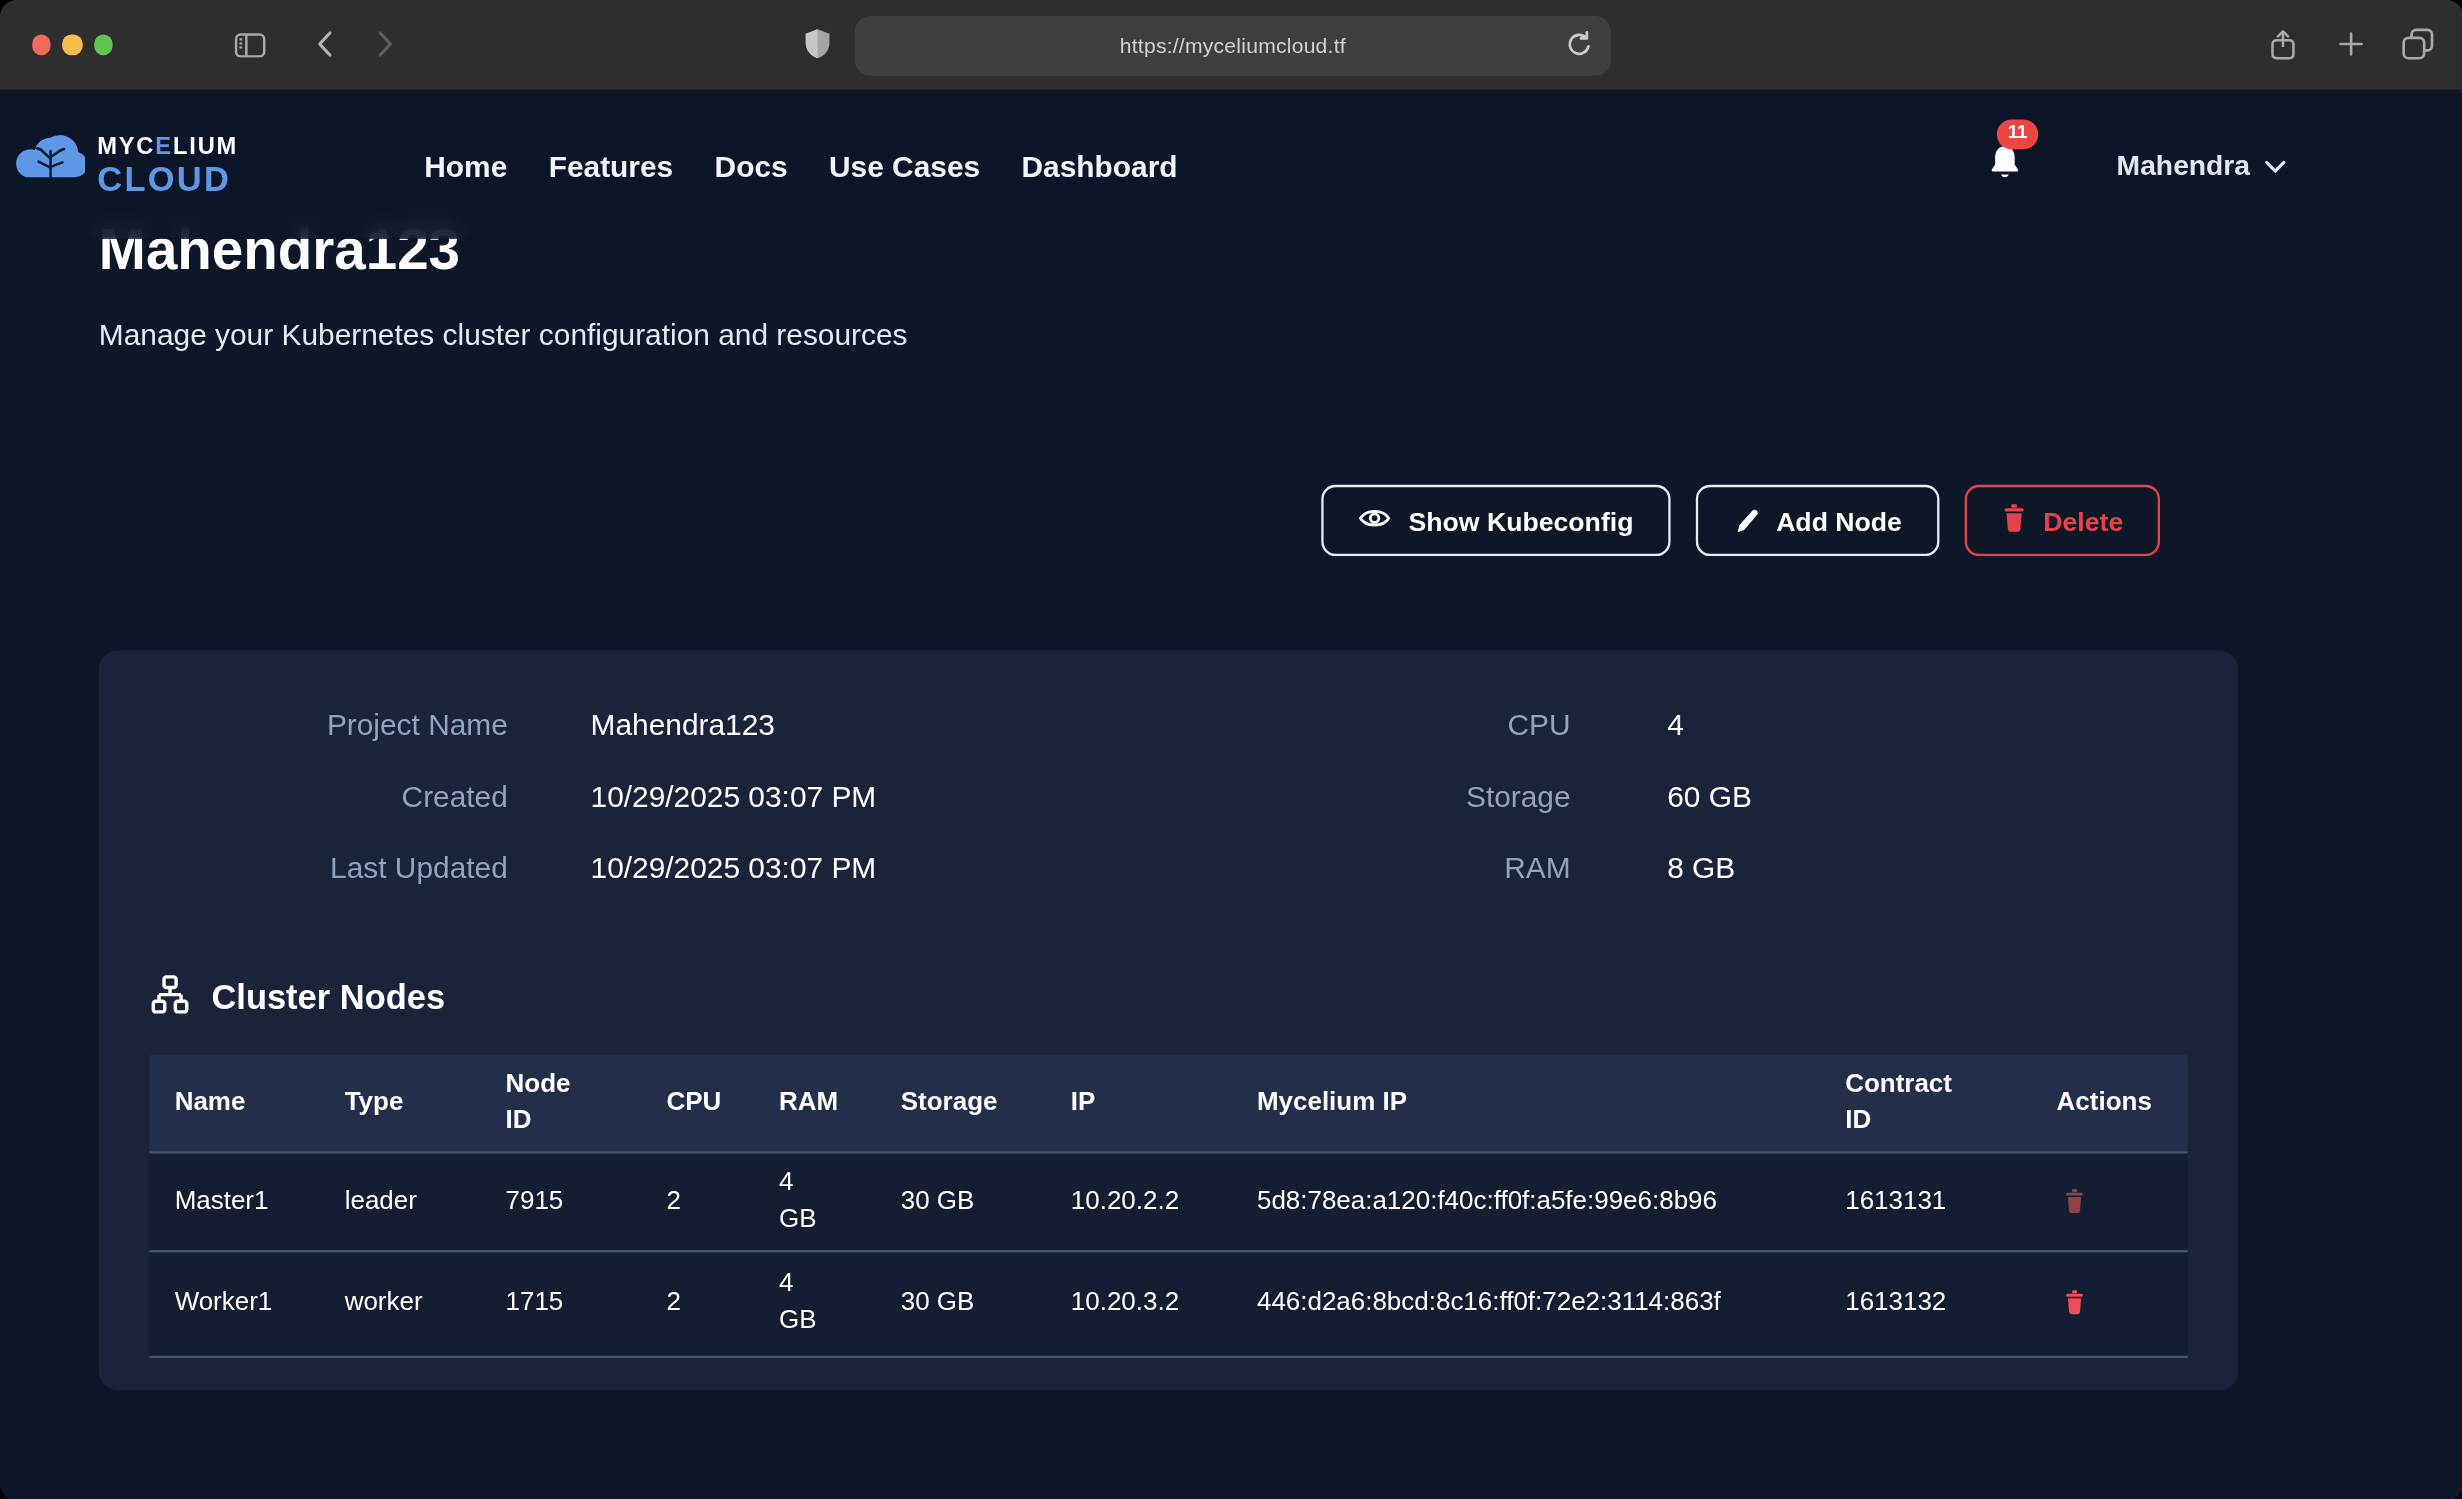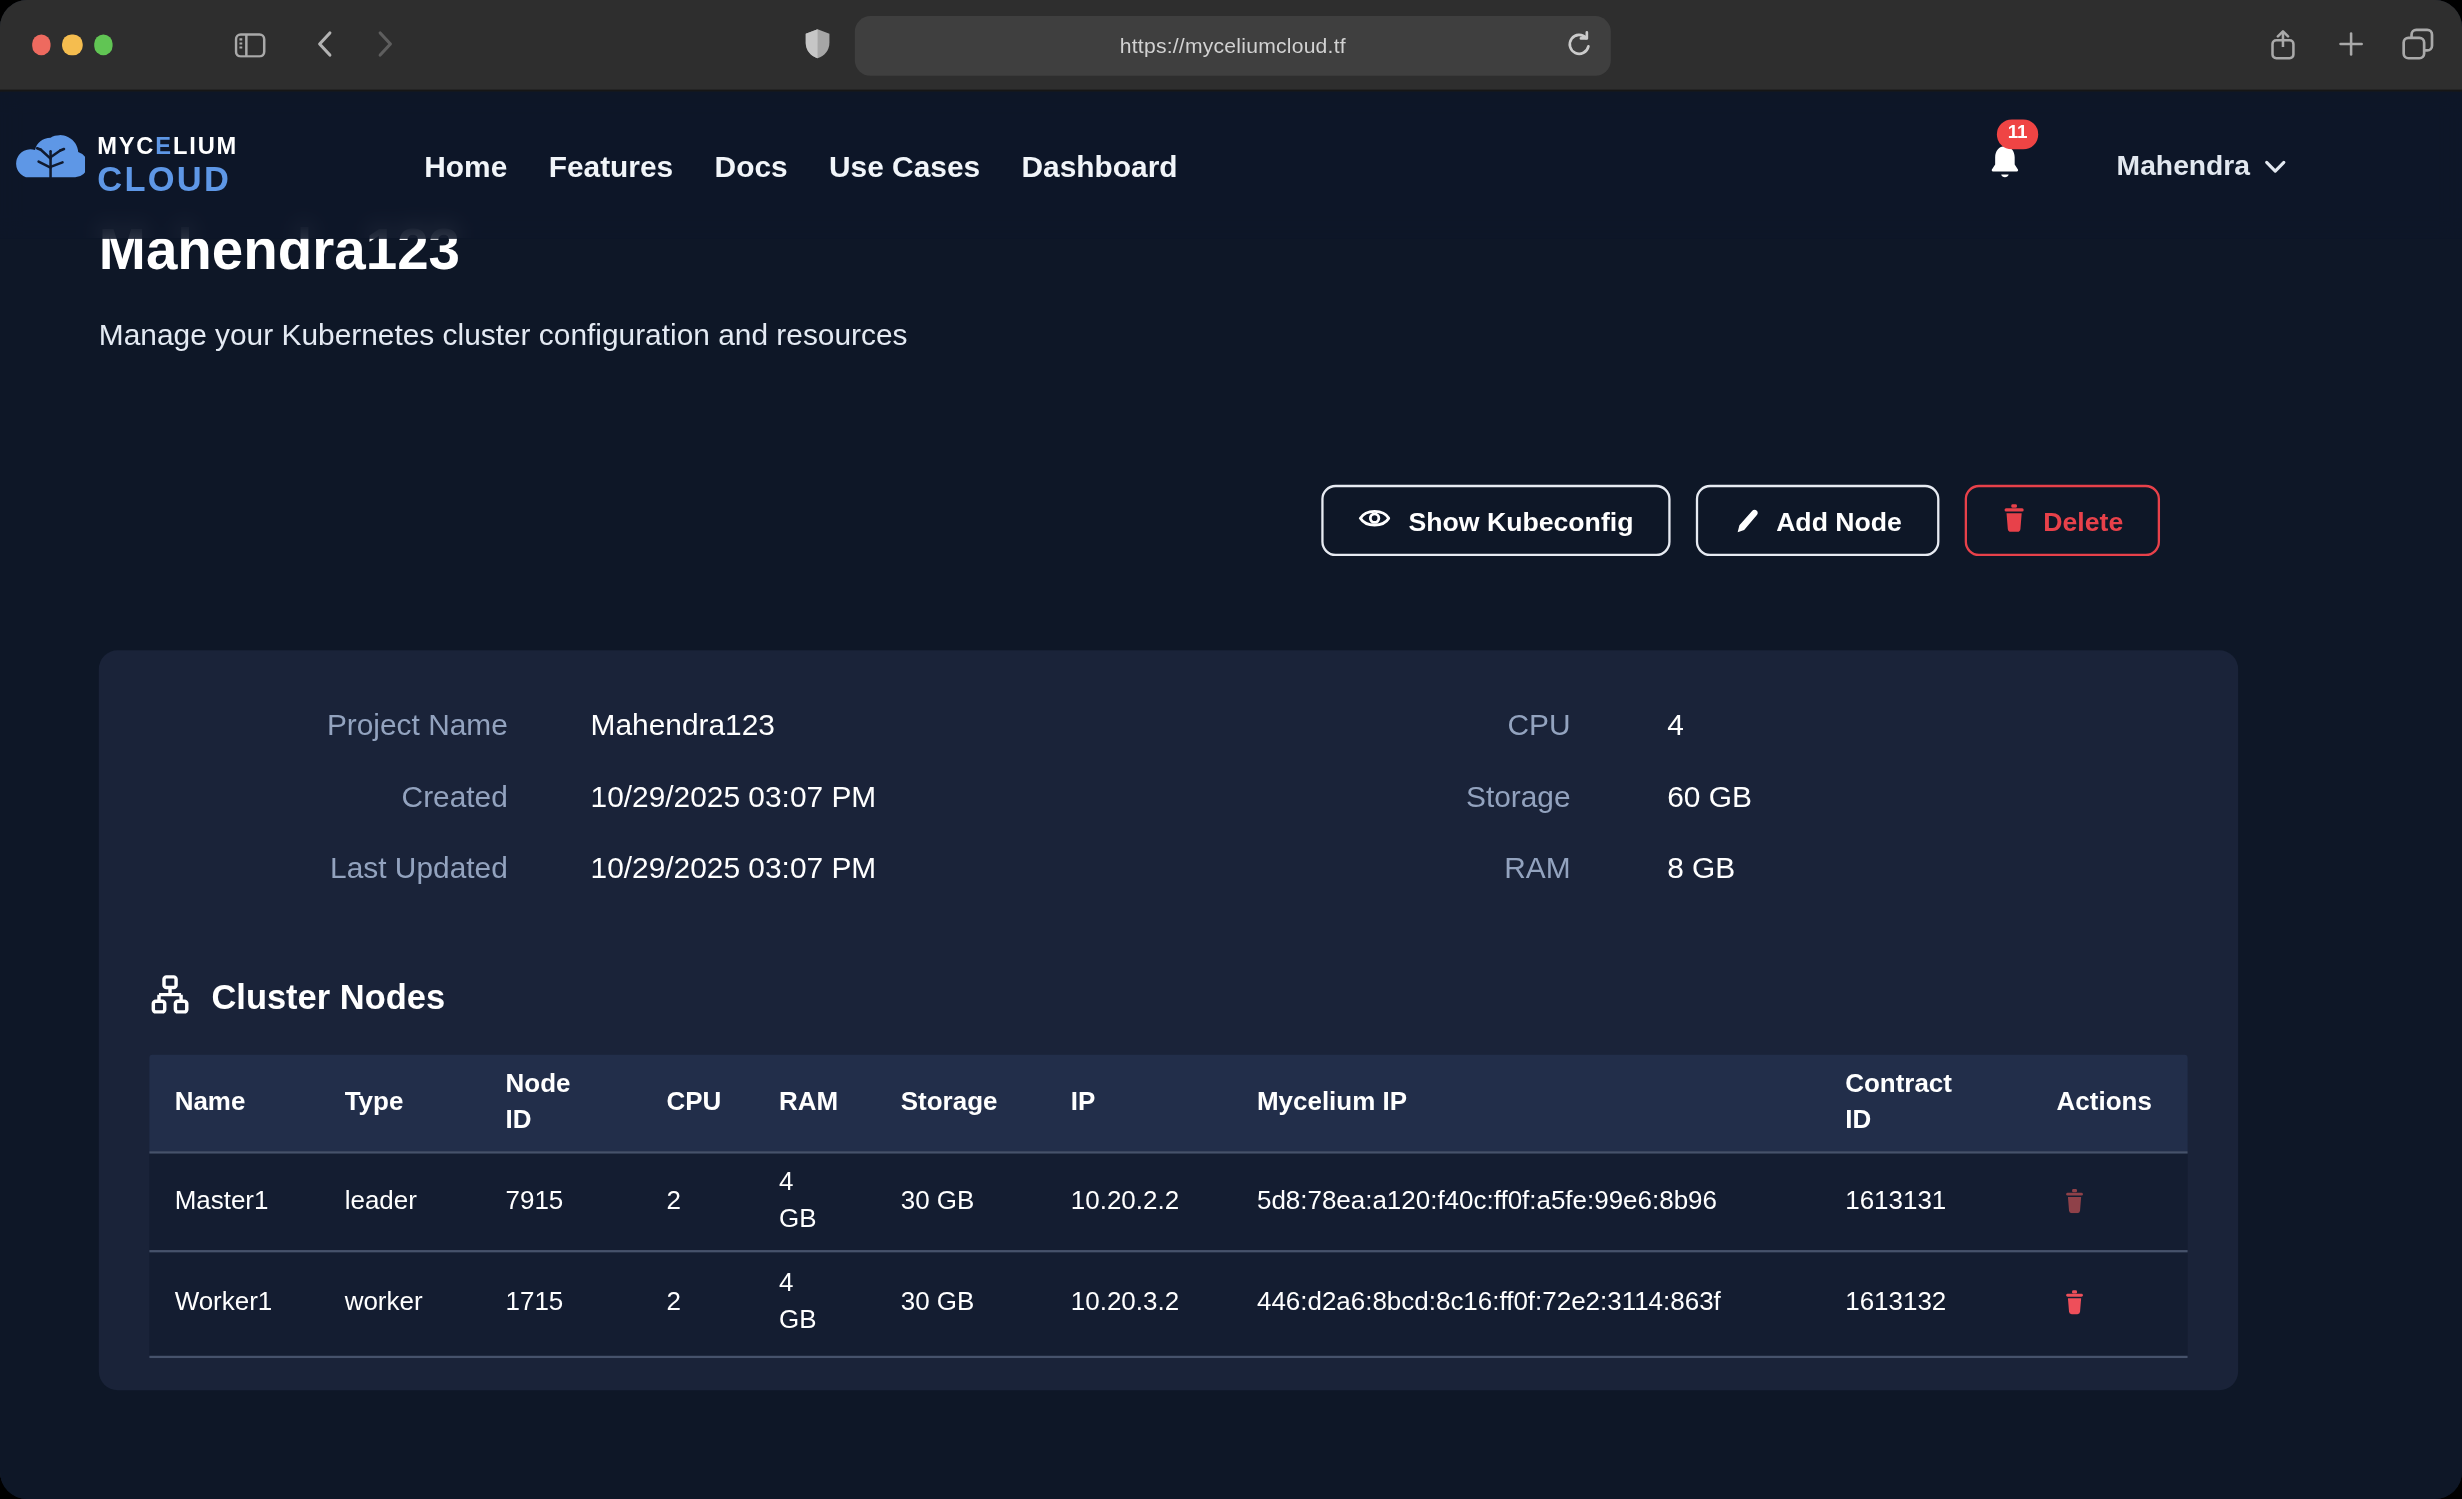--- a/index.html
+++ b/index.html
@@ -1,16 +1,16 @@
 <!DOCTYPE html>
 <html style="font-size:11px"><head>
 <meta charset="utf-8">
 <style>
   html,body{margin:0;padding:0;background:#000;}
-  .viewport{width:2462px;height:1499px;overflow:hidden;background:#000;border-radius:27px;}
+  .viewport{width:2462px;height:1499px;overflow:hidden;background:#000;}
   .scale{width:1072px;height:653px;transform:scale(2.2979);transform-origin:0 0;
          font-family:"Liberation Sans","DejaVu Sans",sans-serif;}
   .window{width:1072px;height:653px;border-radius:7.5px;overflow:hidden;position:relative;
           box-shadow:inset 0 0 0 0.7px rgba(255,255,255,0.09);background:#0e1727;}
 
   
   .toolbar{height:39px;background:#2e2e2e;display:flex;align-items:center;position:relative;
            border-bottom:0.7px solid #161616;}
   .traffic{display:flex;gap:5.5px;margin-left:13.7px;}
   .light{width:8.2px;height:8.2px;border-radius:50%;}

